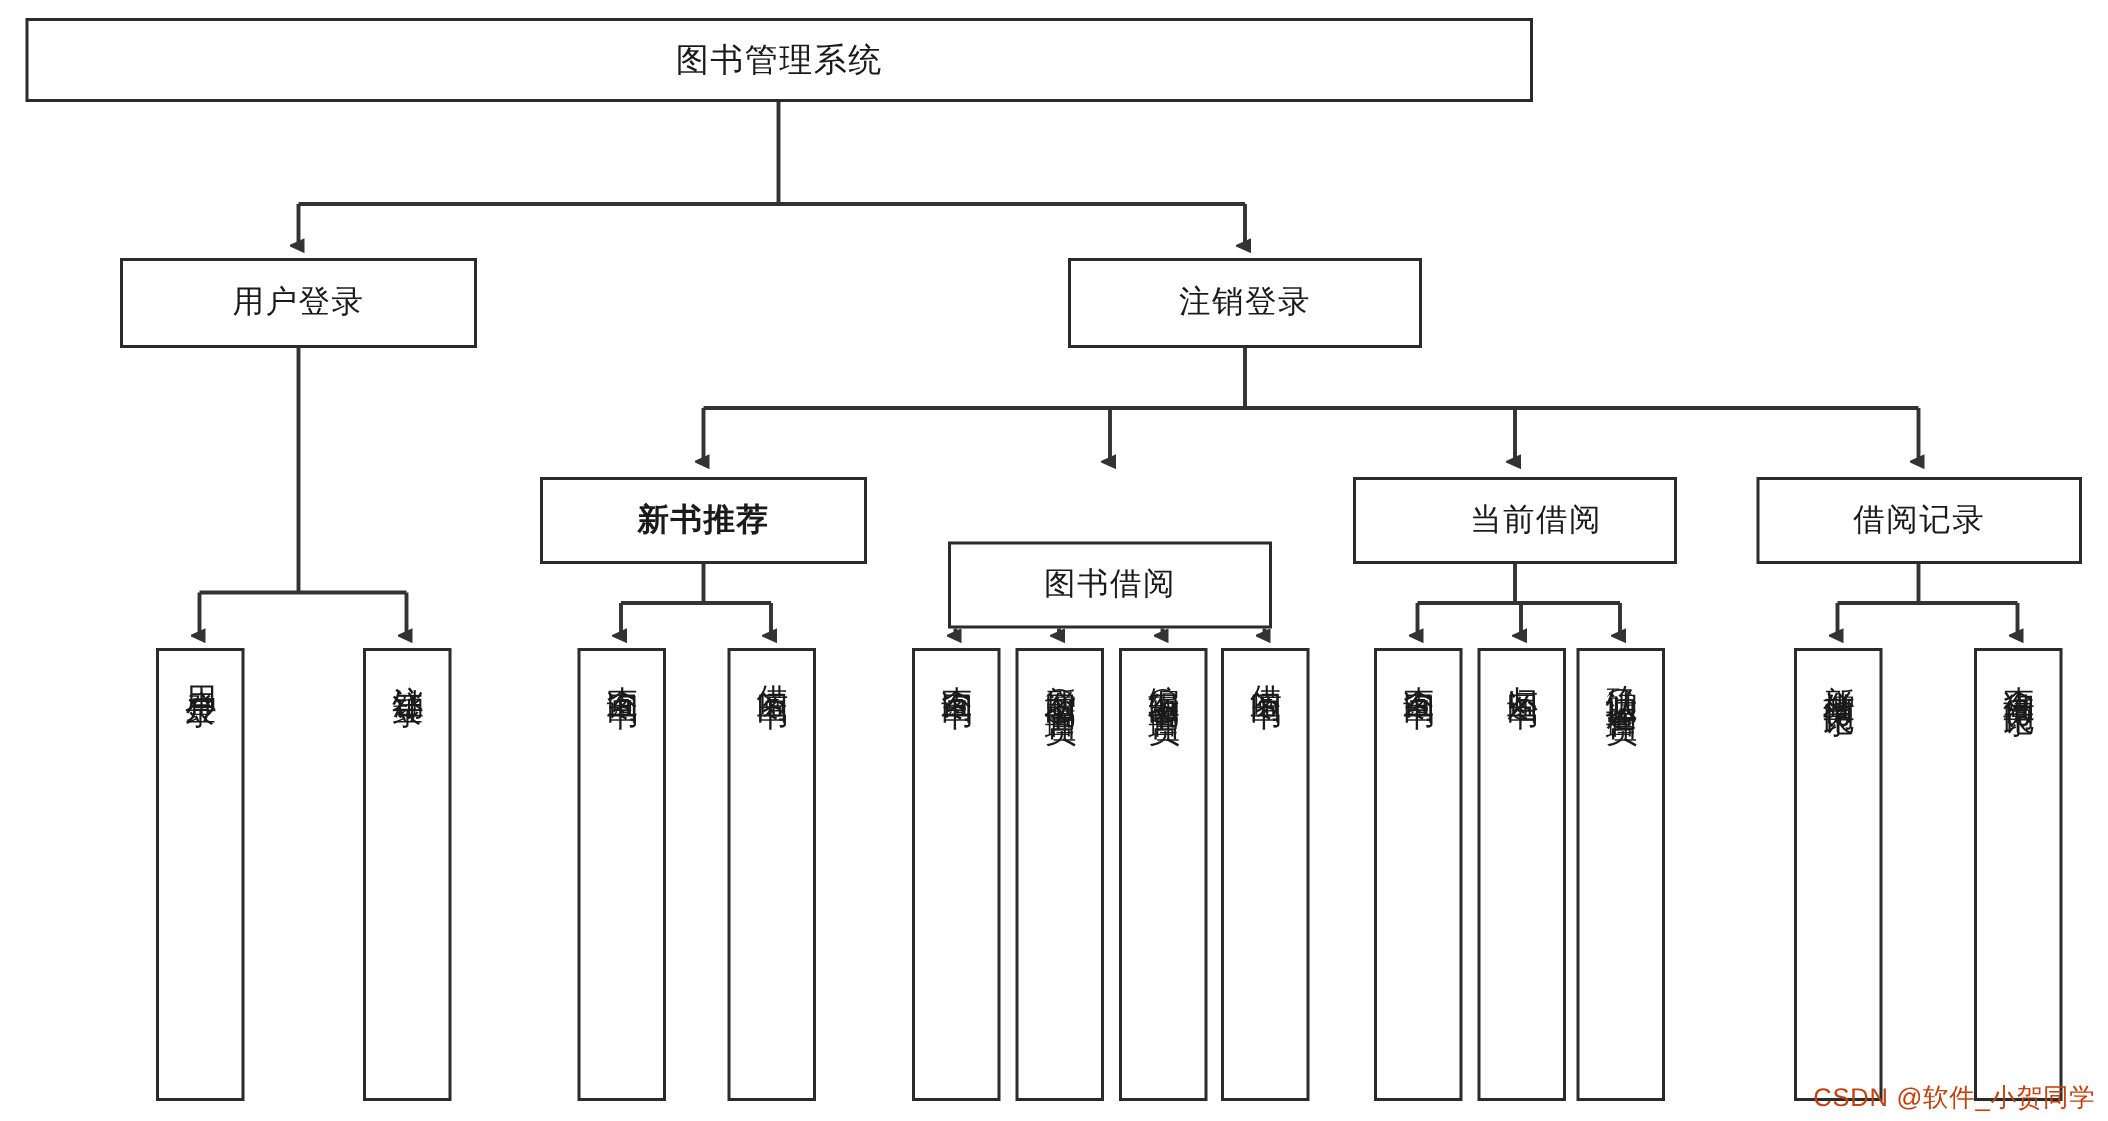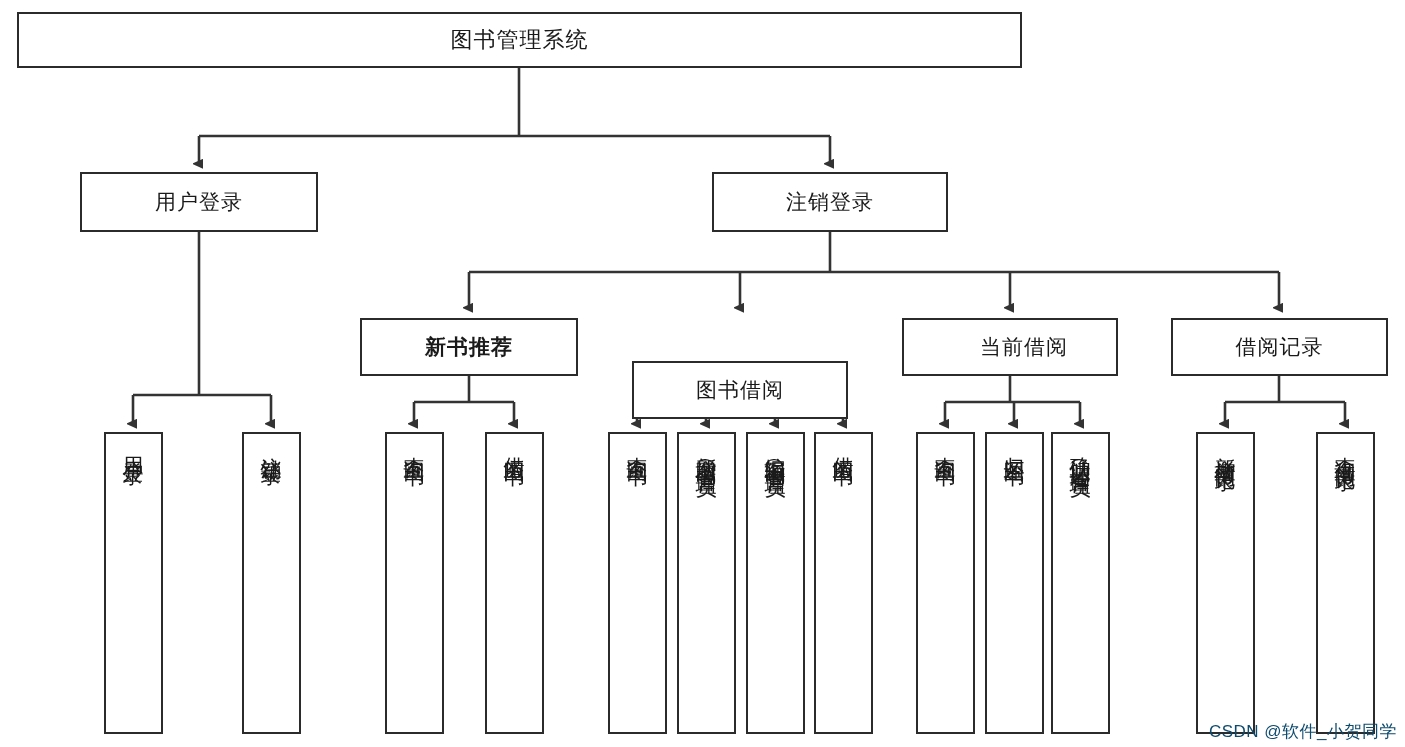--- a/index.html
+++ b/index.html
@@ -61,21 +61,21 @@
     font-size: 21px;
     letter-spacing: 3px;
     white-space: nowrap;
     line-height: 1;
   }
   .watermark {
     position: absolute;
     right: 8px;
     bottom: 4px;
     font-size: 17px;
-    color: #0c4a6e;
+    color: #c2410c;
     letter-spacing: 0.5px;
     white-space: nowrap;
     user-select: none;
   }
 </style>
 </head>
 <body>
 
 <div id="canvas">
 

